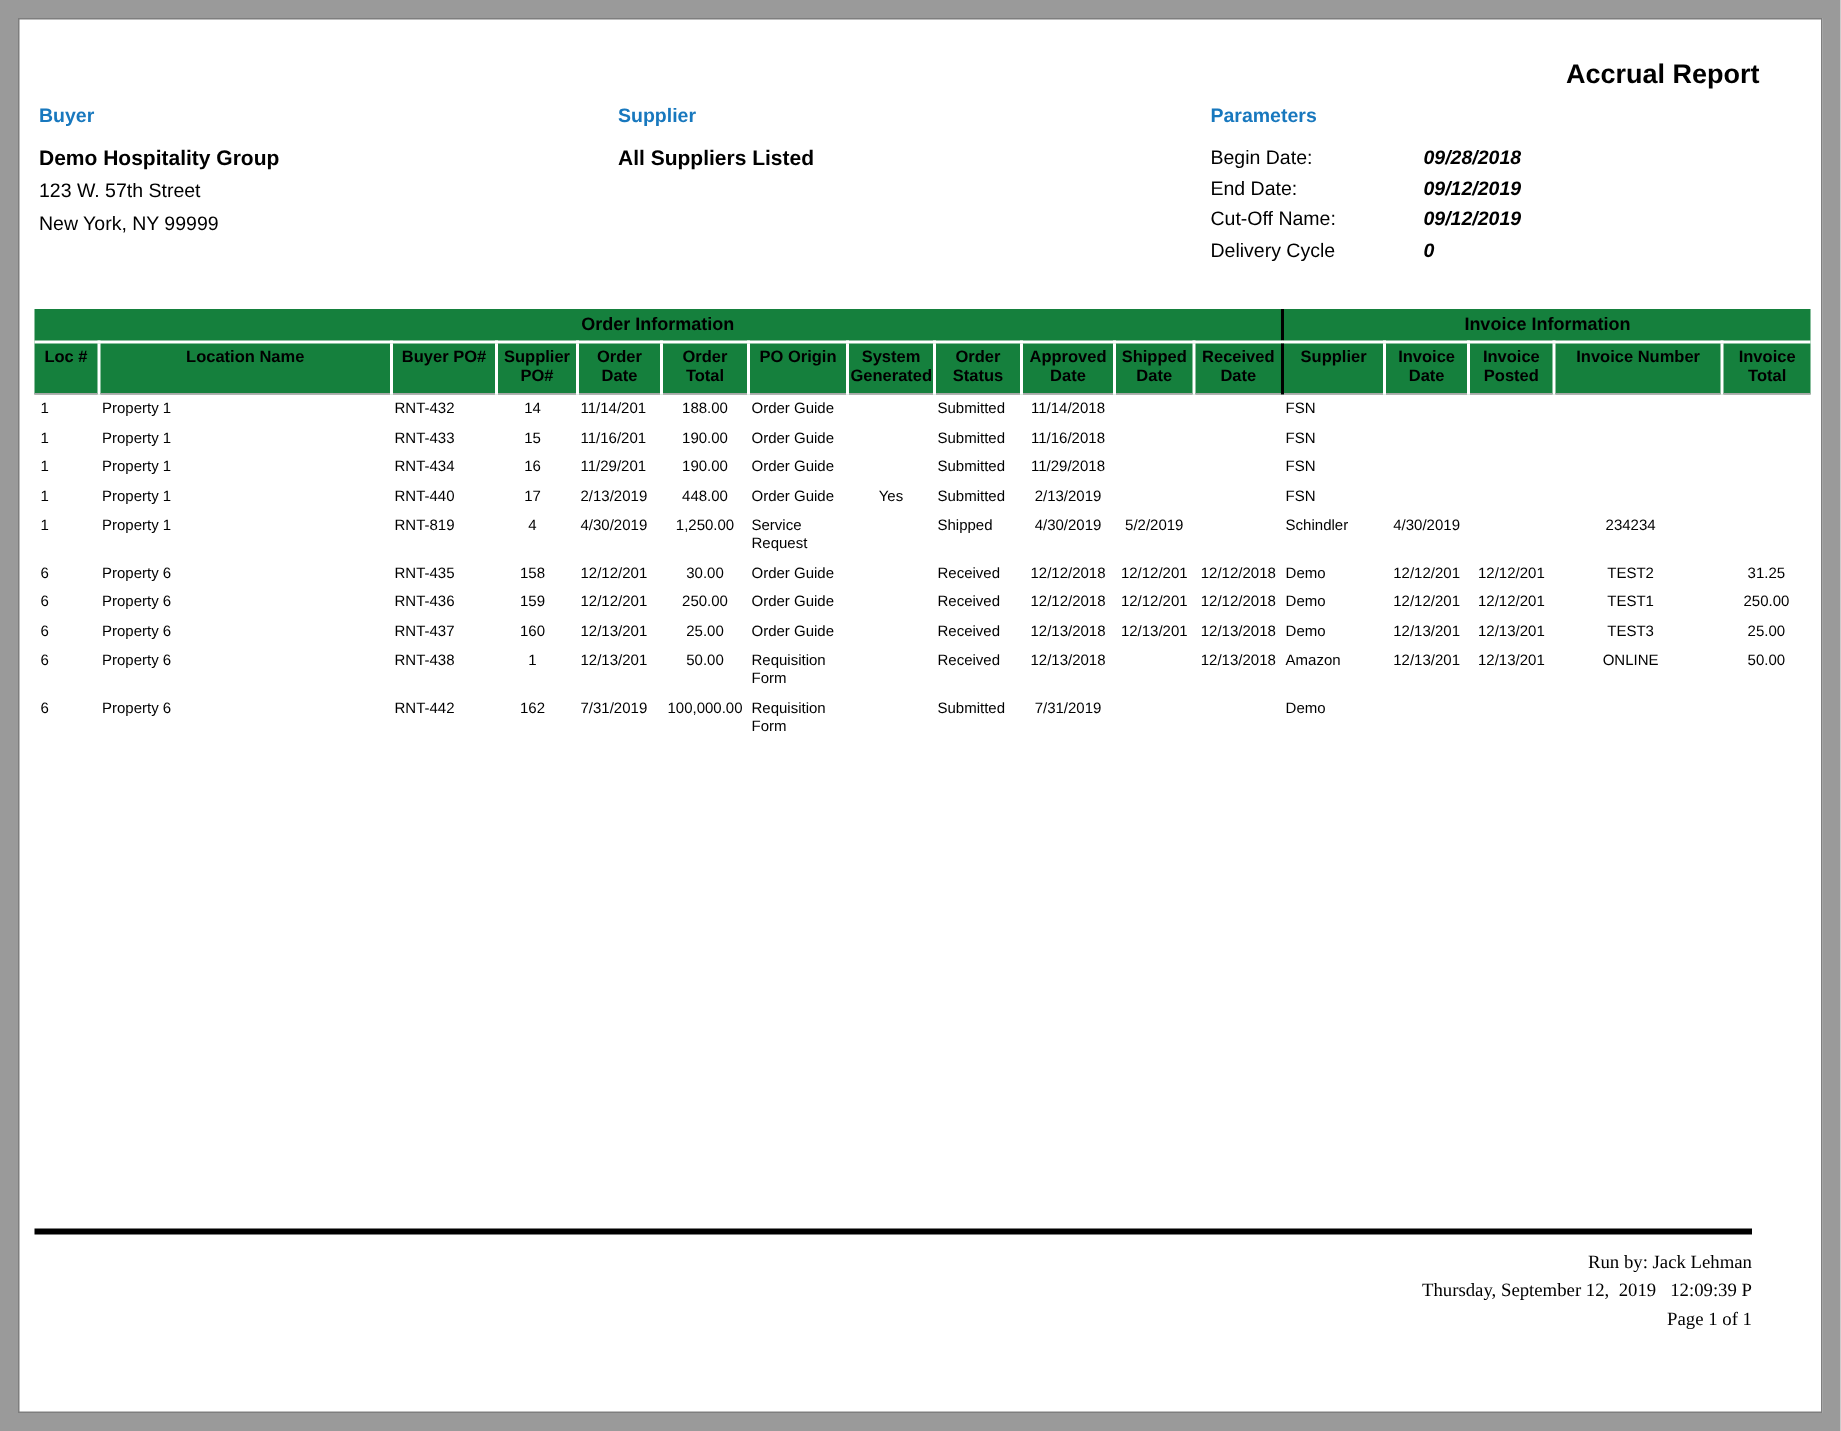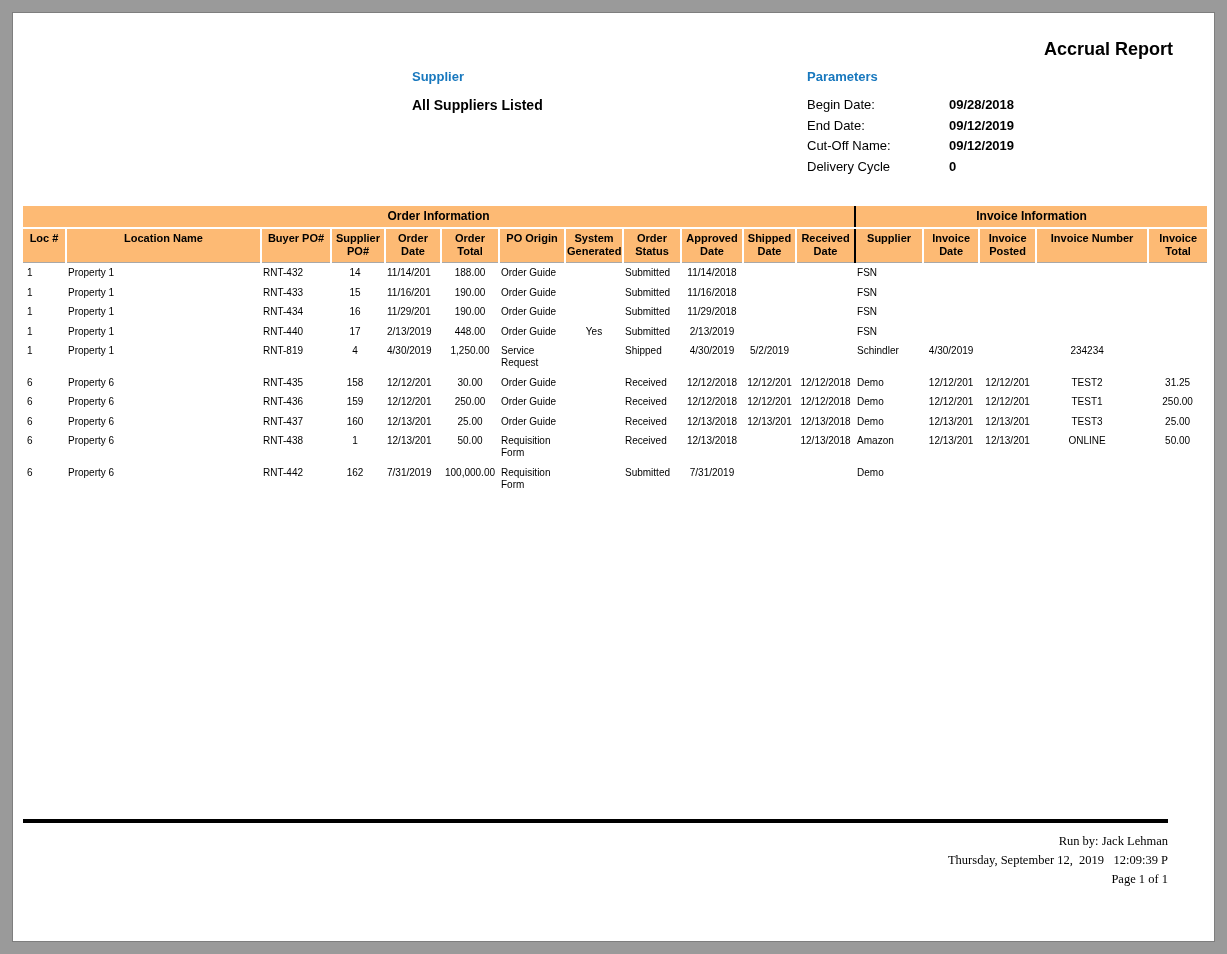--- a/index.html
+++ b/index.html
@@ -26,28 +26,28 @@
   .sec-params{left:794px;}
   .sec-label{
     color:#1878BE;font-weight:bold;font-size:13px;
     margin:0 0 13px 0;
   }
   .buyer-name{font-size:14px;font-weight:bold;margin:0 0 6px 0;}
   .addr-line{font-size:13px;margin:0 0 7px 0;}
   .supplier-name{font-size:14px;font-weight:bold;}
   .p-row{display:flex;height:20.5px;align-items:flex-start;}
   .p-label{width:142px;font-size:13px;}
-  .p-value{font-size:13px;font-weight:bold;}
+  .p-value{font-size:13px;font-weight:bold;font-style:italic;}
 
   .table-wrap{position:absolute;left:10px;top:193px;}
   table{
     border-collapse:collapse;table-layout:fixed;width:1184px;
   }
   th{
-    background:#fdba74;
+    background:#15803d;
     font-size:11px;font-weight:bold;line-height:13px;
     text-align:center;vertical-align:top;
     padding:3px 1px 4px;
     border-left:2px solid #ffffff;
     border-bottom:1px solid #a8a8a8;
   }
   th:first-child{border-left:none;}
   th.group-start{border-left:2px solid #000000;}
   tr.group-row th{
     font-size:12px;line-height:15px;padding:3px 0 3px;
@@ -80,20 +80,26 @@
   }
   .footer .ts{white-space:pre;}
 </style>
 </head>
 <body>
 
 <div class="page">
 
   <div class="report-title">Accrual Report</div>
 
+  <div class="sec sec-buyer">
+    <div class="sec-label">Buyer</div>
+    <div class="buyer-name">Demo Hospitality Group</div>
+    <div class="addr-line">123 W. 57th Street</div>
+    <div class="addr-line">New York, NY 99999</div>
+  </div>
 
   <div class="sec sec-supplier">
     <div class="sec-label">Supplier</div>
     <div class="supplier-name">All Suppliers Listed</div>
   </div>
 
   <div class="sec sec-params">
     <div class="sec-label">Parameters</div>
     <div class="p-row">
       <div class="p-label">Begin Date:</div>

